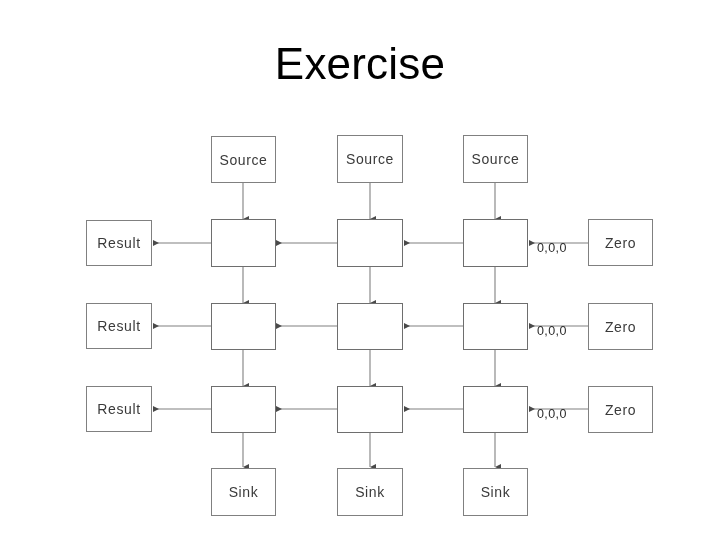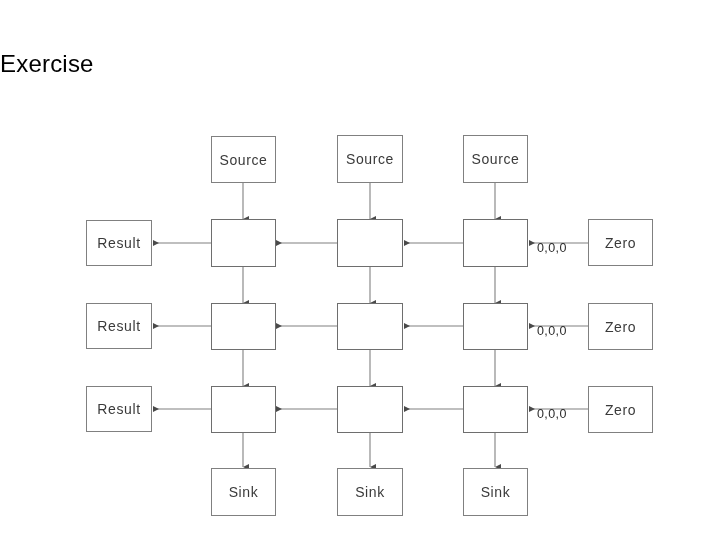--- a/index.html
+++ b/index.html
@@ -22,21 +22,22 @@
     width: 720px;
     height: 540px;
     background: #ffffff;
   }
 
   #slide-title {
     position: absolute;
     left: 0;
     top: 44px;
     width: 720px;
-    font-size: 24px;
+    text-align: center;
+    font-size: 44px;
     line-height: 40px;
     color: #000000;
     font-weight: 400;
     letter-spacing: 0.2px;
     font-family: "Liberation Sans", sans-serif;
   }
 
   #diagram {
     position: absolute;
     left: 0;

